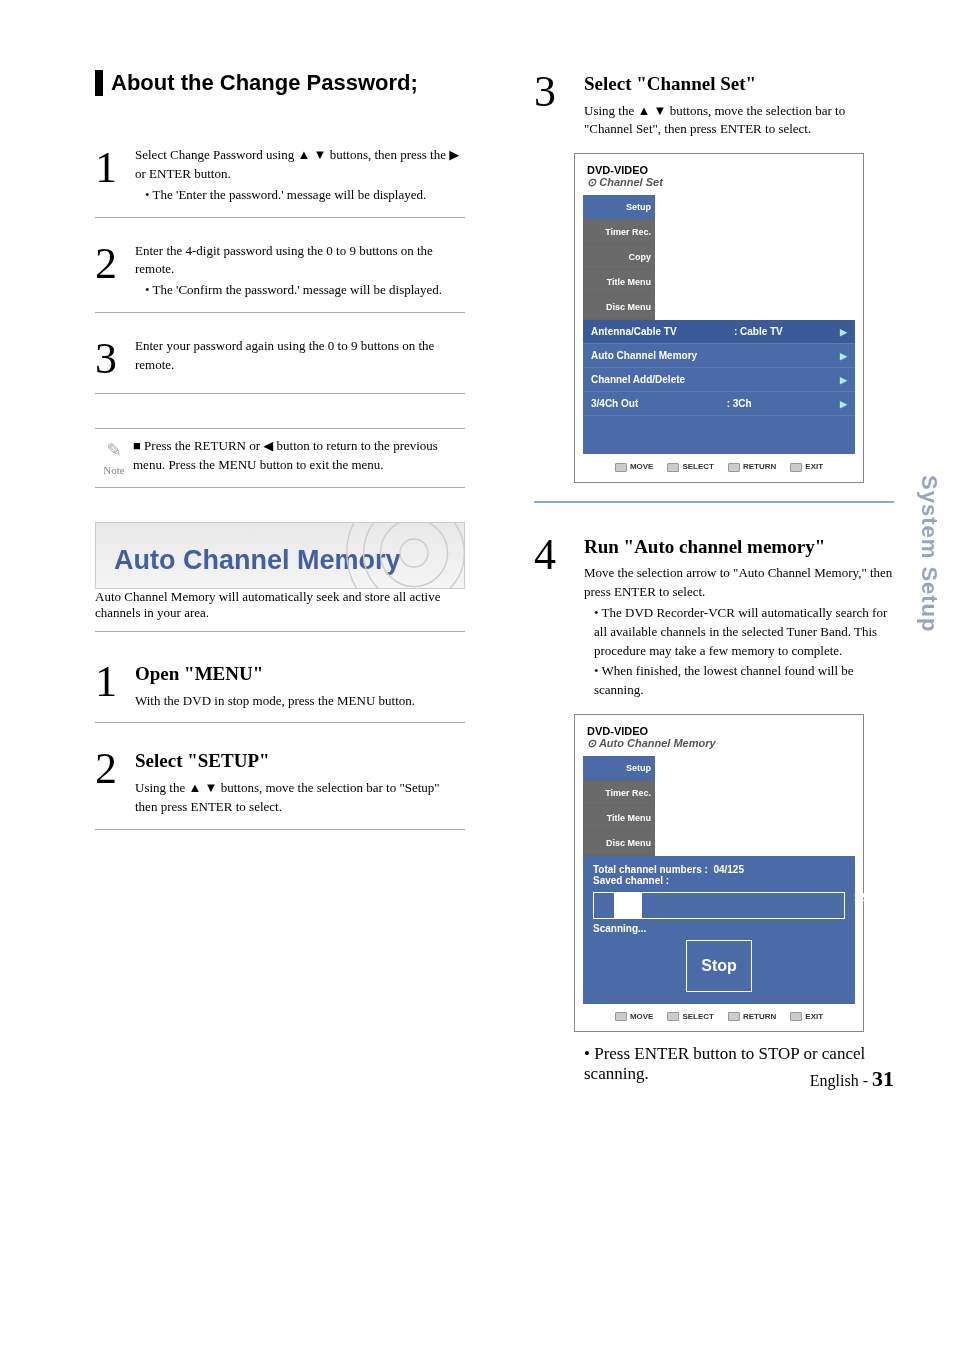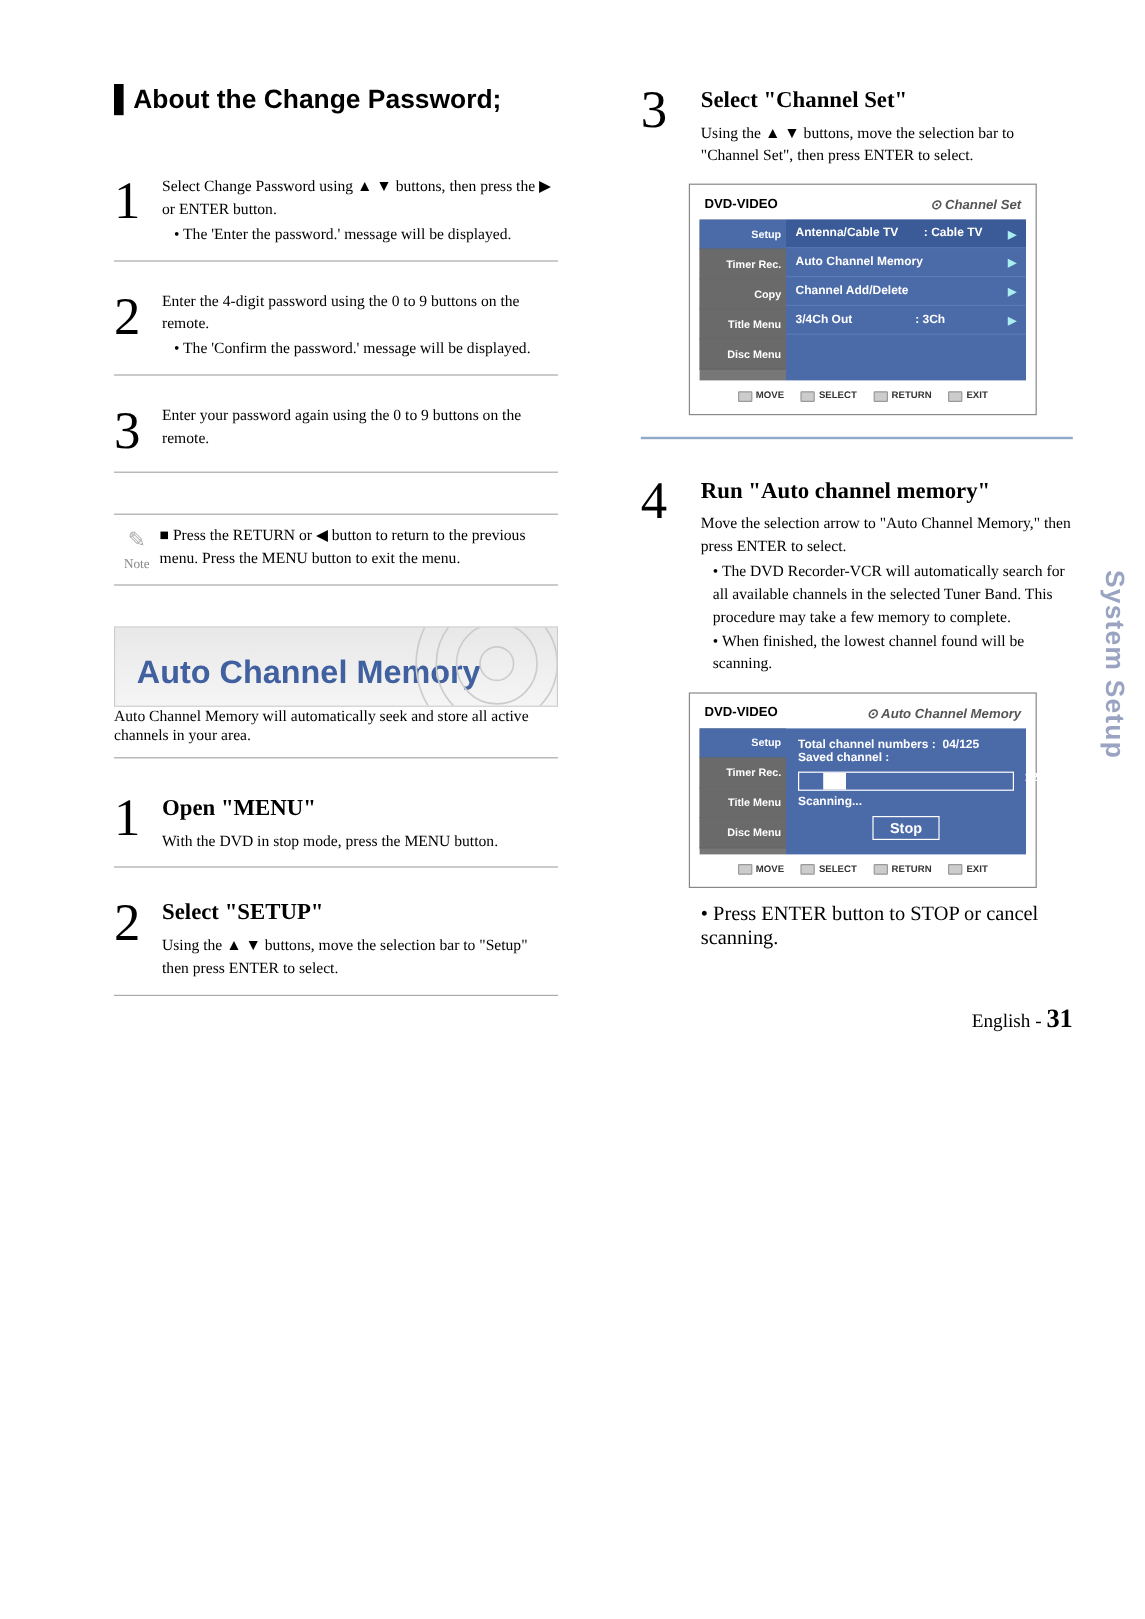--- a/index.html
+++ b/index.html
@@ -96,47 +96,47 @@
   .osd {
     width: 290px;
     margin: 14px 0 8px 40px;
     border: 1px solid #888;
     background: #fff;
     padding: 8px;
     font-family: Arial, sans-serif;
   }
   .osd-header {
     display:flex; justify-content:space-between;
-    font-size:11px; font-weight:bold; padding:2px 4px 6px 4px;
+    font-size:11px; font-weight:bold; padding:2px 4px 6px 4px;flex-direction:column;
   }
   .osd-header .mode { font-style: italic; color:#555; }
-  .osd-body { display:flex; }
+  .osd-body { display:flex;flex-direction:column; }
   .osd-side { width:72px; background:#777; }
   .osd-side-item {
     font-size:9px; color:#fff; font-weight:bold;
     padding:7px 4px; text-align:right; border-bottom:1px solid #666;
     background:#6a6a6a;
     position:relative;
   }
   .osd-side-item.first { background: #4a6aa8; }
   .osd-main { flex:1; background:#4a6aa8; color:#fff; font-size:10px; }
   .osd-row {
     display:flex; justify-content:space-between; align-items:center;
     padding:6px 8px; border-bottom:1px solid #5a7ab8;
     font-weight:bold;
   }
   .osd-row .arrow { color:#aee; font-size:9px;}
   .osd-row.highlight { background:#3a5a98; }
   .osd-main.scan { padding:8px 10px 12px 10px; }
   .osd-main.scan .lab { font-weight:bold; font-size:10px; }
-  .prog-outer { border:1px solid #fff; height:16px; margin:6px 0 4px 0; position:relative;padding-left:20px; }
+  .prog-outer { border:1px solid #fff; height:27px; margin:6px 0 4px 0; position:relative;padding-left:20px; }
   .prog-inner { background:#fff; height:100%; width:12%; }
   .prog-pct { position:absolute; right:-30px; top:-1px; font-size:10px; font-weight:bold; }
   .stop-btn {
-    display:inline-block; border:1px solid #fff; padding:2px 14px; font-size:12px; font-weight:bold;
+    display:inline-block; border:1px solid #fff; padding:16px 14px; font-size:16px; font-weight:bold;
     margin:6px auto 0 auto;
   }
   .stop-wrap{ text-align:center; }
   .osd-footer {
     display:flex; gap:14px; justify-content:center;
     font-size:8px; font-weight:bold; padding:8px 0 2px 0; color:#333;
   }
   .osd-footer span::before{
     content:''; display:inline-block; width:10px;height:7px;background:#ccc;border:1px solid #999;margin-right:3px;vertical-align:middle;border-radius:1px;
   }

